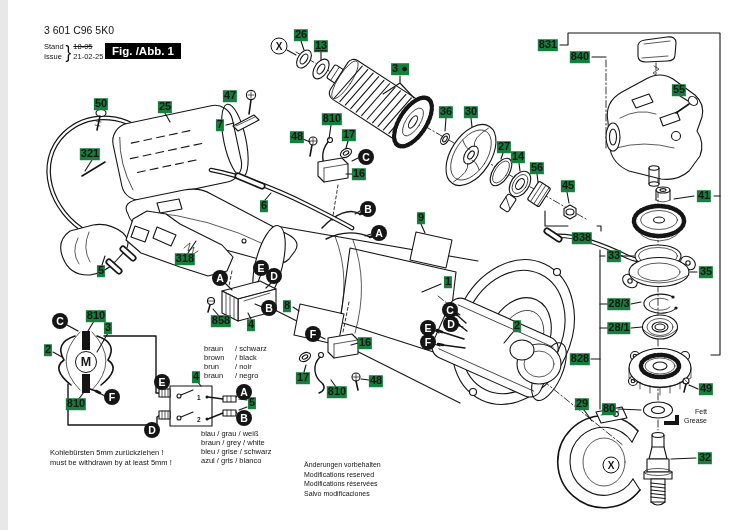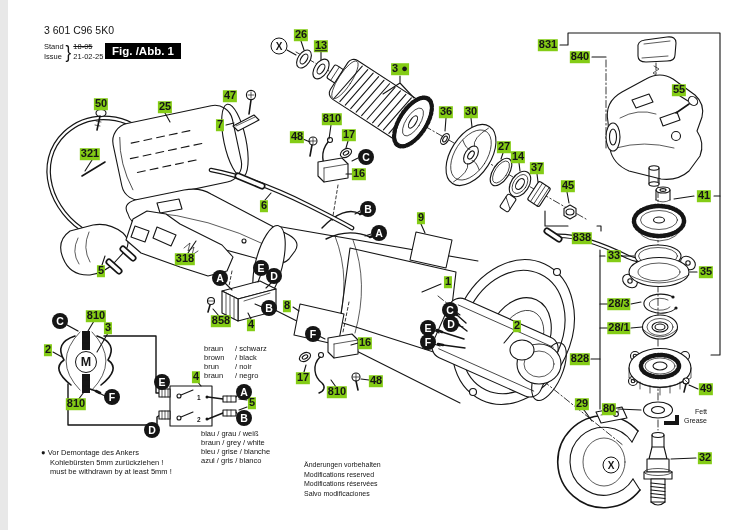--- a/index.html
+++ b/index.html
@@ -19,21 +19,21 @@
   .boot{stroke-width:7}
   .bootin{stroke:#fff;stroke-width:3.6}
   .axis{stroke-width:0.85;stroke-dasharray:7 2.5 1.5 2.5}
   .dash{stroke-width:0.85;stroke-dasharray:3 2.5}
   .teeth{stroke-width:4;stroke-dasharray:2.4 1.9}
   .teeth2{stroke-width:4.5;stroke-dasharray:2 1.6}
   .wire{stroke-width:1.4}
   .tick{stroke-width:2.6}
   .t65{font-size:6.5px;font-weight:bold}
   .part-label{position:absolute;transform:translate(-50%,-50%);font-weight:bold;font-size:11px;
-    line-height:1.05;white-space:nowrap;background:#84cc16;padding:0 1px;}
+    line-height:1.05;white-space:nowrap;background:#15803d;padding:0 1px;}
   .callout{position:absolute;transform:translate(-50%,-50%);border-radius:50%;display:flex;
     align-items:center;justify-content:center;font-weight:bold;}
   .callout-dark{width:16px;height:16px;background:#151515;color:#fff;font-size:10.5px;}
   .callout-light{width:15px;height:15px;background:#fff;color:#151515;border:1.5px solid #151515;font-size:10px;}
   .callout-large{width:20px;height:20px;font-size:12.5px;}
   .hdr-pn{position:absolute;left:36px;top:24px;font-size:10.5px;}
   .hdr-rev{position:absolute;left:36px;top:42px;display:flex;align-items:center;font-size:7.5px;line-height:9.5px;}
   .hdr-rev .brace{font-size:17px;font-weight:400;margin:0 2px;transform:scaleY(1.1);}
   .strike{text-decoration:line-through;}
   .fig-box{position:absolute;left:97px;top:43px;background:#000;color:#fff;font-weight:bold;
@@ -515,26 +515,25 @@
         <span>/ noir</span>
       </div>
   <div class="row">
         <span class="c1">braun</span>
         <span>/ negro</span>
       </div>
 </div>
 <div class="legend-bottom">
   <div>blau / grau / weiß</div>
   <div>braun / grey / white</div>
-  <div>bleu / grise / blanche</div>
+  <div>bleu / grise / schwarz</div>
   <div>azul / gris / blanco</div>
 </div>
 
 <div class="note">
-  <div><span>●</span> <span>Vor Demontage des Ankers</span></div>
   <div class="de2">Kohlebürsten 5mm zurückziehen !</div>
   <div class="de2">must be withdrawn by at least 5mm !</div>
 </div>
 
 <div class="revisions">
   <div>Änderungen vorbehalten</div>
   <div>Modifications reserved</div>
   <div>Modifications réservées</div>
   <div>Salvo modificaciones</div>
 </div>
@@ -555,21 +554,21 @@
       <div class="part-label" style="left: 313px; top: 46px; text-decoration: underline;">13</div>
       <div class="part-label" style="left: 392px; top: 69px;">3 ●</div>
       <div class="part-label" style="left: 324px; top: 119px;">810</div>
       <div class="part-label" style="left: 289px; top: 137px;">48</div>
       <div class="part-label" style="left: 341px; top: 135px;">17</div>
       <div class="part-label" style="left: 351px; top: 174px;">16</div>
       <div class="part-label" style="left: 438px; top: 112px;">36</div>
       <div class="part-label" style="left: 463px; top: 112px;">30</div>
       <div class="part-label" style="left: 496px; top: 147px;">27</div>
       <div class="part-label" style="left: 510px; top: 157px;">14</div>
-      <div class="part-label" style="left: 529px; top: 168px;">37</div>
+      <div class="part-label" style="left: 529px; top: 168px;">56</div>
       <div class="part-label" style="left: 560px; top: 186px;">45</div>
       <div class="part-label" style="left: 540px; top: 45px;">831</div>
       <div class="part-label" style="left: 572px; top: 57px;">840</div>
       <div class="part-label" style="left: 671px; top: 90px;">55</div>
       <div class="part-label" style="left: 696px; top: 196px;">41</div>
       <div class="part-label" style="left: 574px; top: 238px;">838</div>
       <div class="part-label" style="left: 606px; top: 256px;">33</div>
       <div class="part-label" style="left: 698px; top: 272px;">35</div>
       <div class="part-label" style="left: 611px; top: 304px;">28/3</div>
       <div class="part-label" style="left: 611px; top: 328px;">28/1</div>

